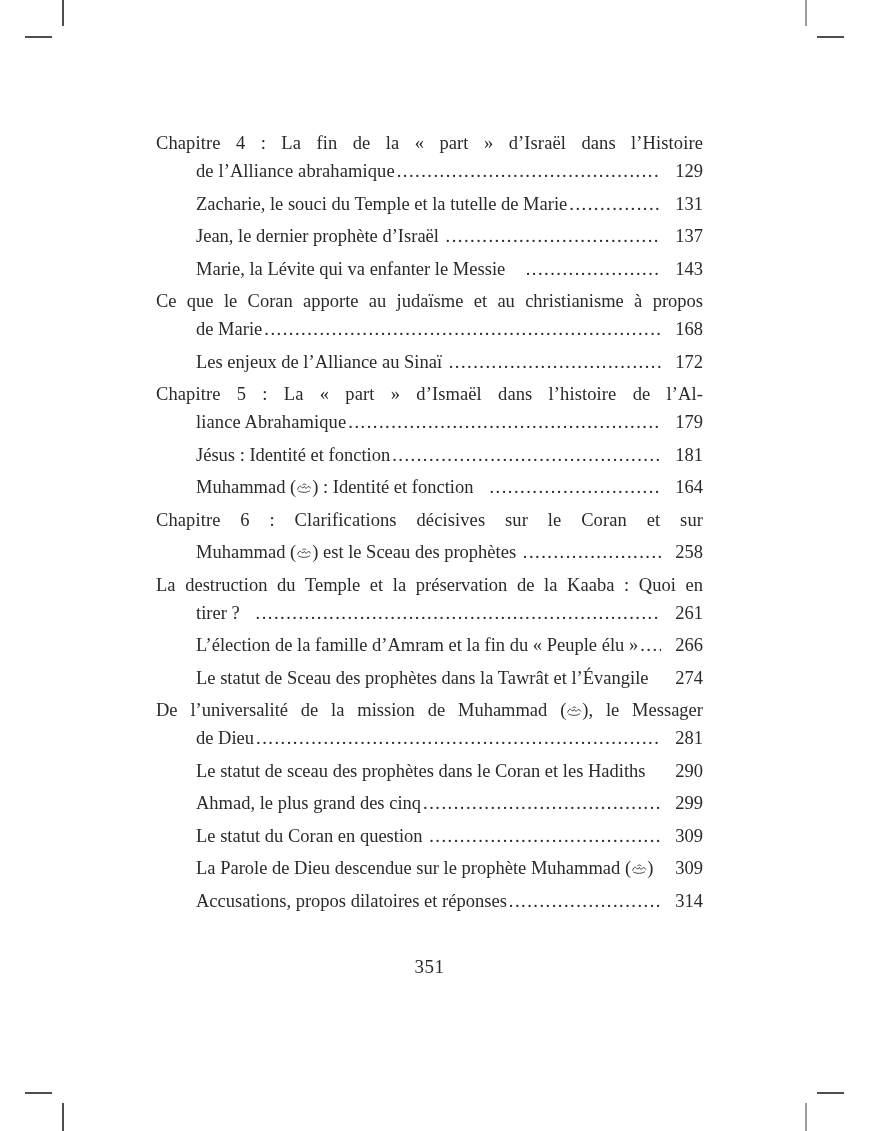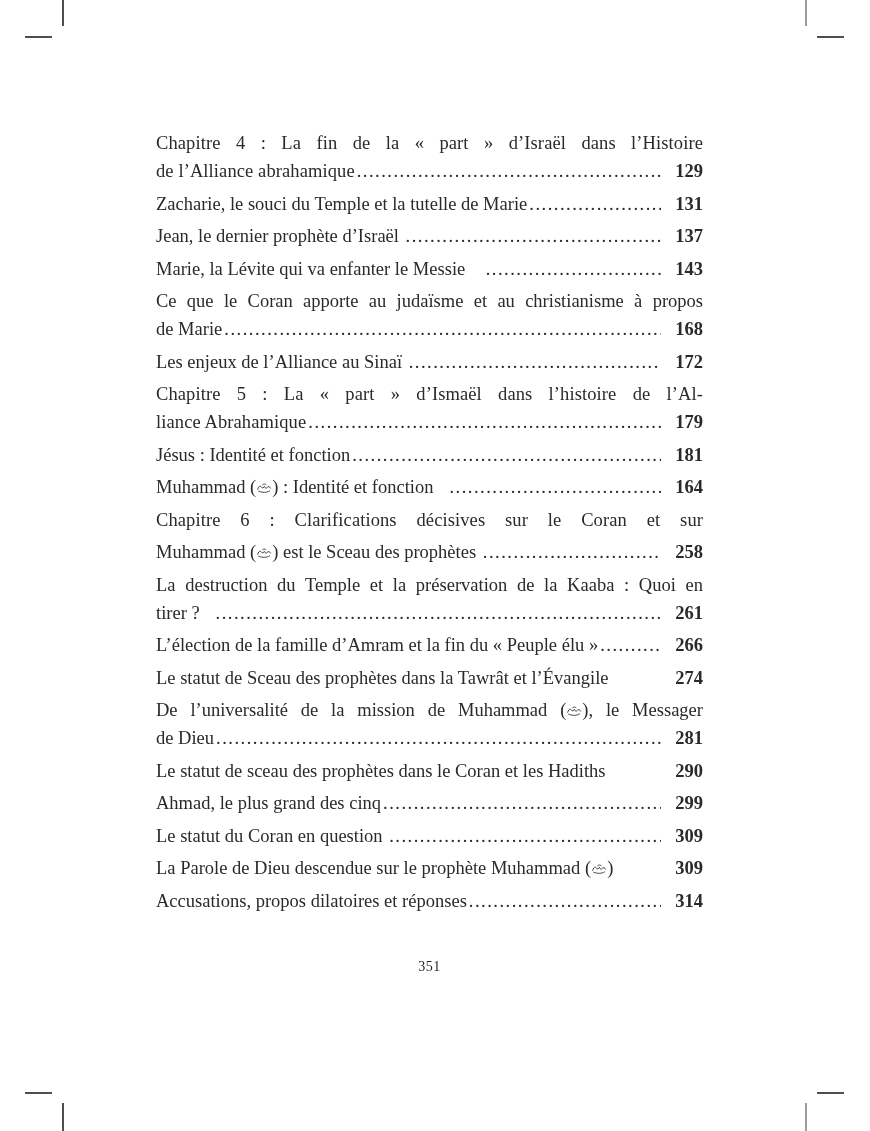--- a/index.html
+++ b/index.html
@@ -41,54 +41,54 @@
     text-align: justify;
     text-align-last: justify;
   }
 
   
   .row {
     display: flex;
     align-items: baseline;
     width: 100%;
   }
-  .txt { flex: 0 0 auto; white-space: pre; }
+  .txt { flex: 0 0 auto; white-space: pre; margin-left: 40px; }
   .filler {
     flex: 1 1 auto;
     min-width: 0;
     overflow: hidden;
     white-space: nowrap;
     margin-left: 2px;
   }
   .filler.dots::after {
     content: "........................................................................................................................................";
     letter-spacing: 1.5px;
     font-weight: normal;
   }
   .filler.blank::after { content: ""; }
   .pg {
     flex: 0 0 auto;
-    font-weight: bold;
+    font-weight: normal;
     margin-left: 14px;
   }
 
   
   .honwrap { display: inline-block; }
   .hon {
     display: inline-block;
     width: 16px;
     height: 12px;
     vertical-align: -1px;
   }
 
   
   .folio {
     margin-top: 38px;
     text-align: center;
-    font-size: 14px;
+    font-size: 19px;
     letter-spacing: 0.5px;
   }
 </style>
 </head>
 <body>
 
 <div class="sheet">
 
   <div class="mark" style="left:62px;  top:0;       width:2px;  height:26px;"></div>
   <div class="mark" style="left:25px;  top:36px;    width:27px; height:2px;"></div>

